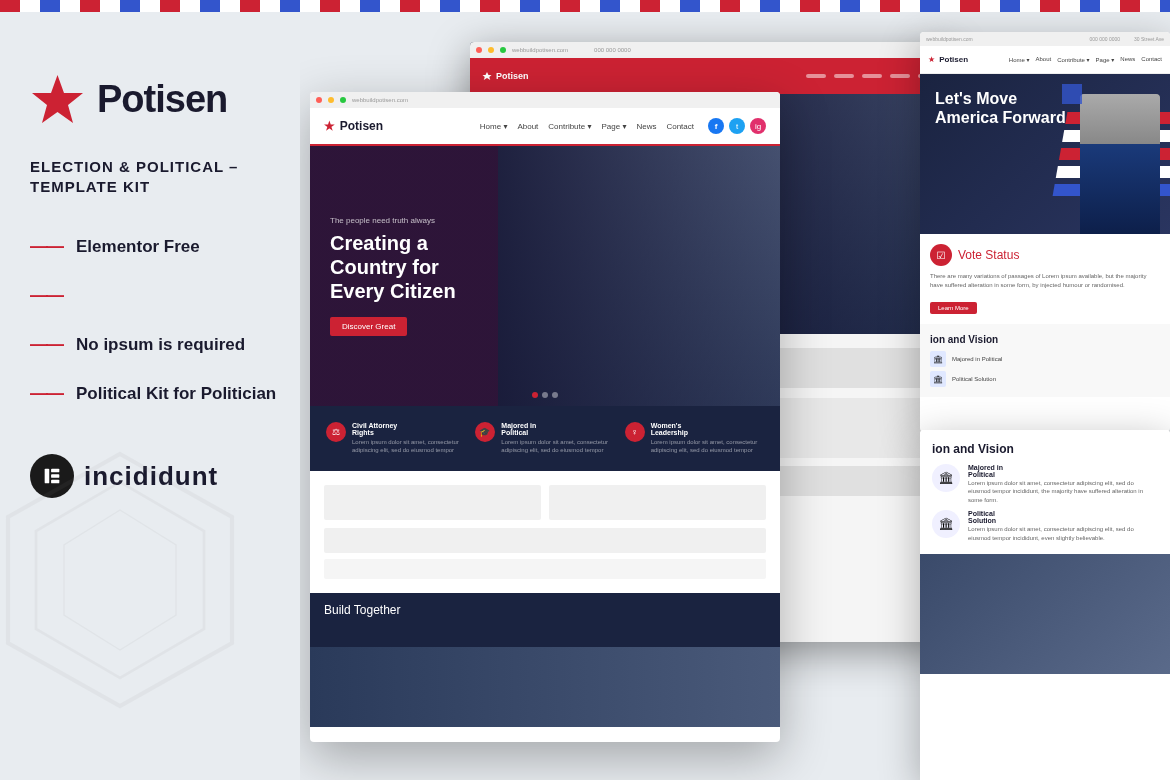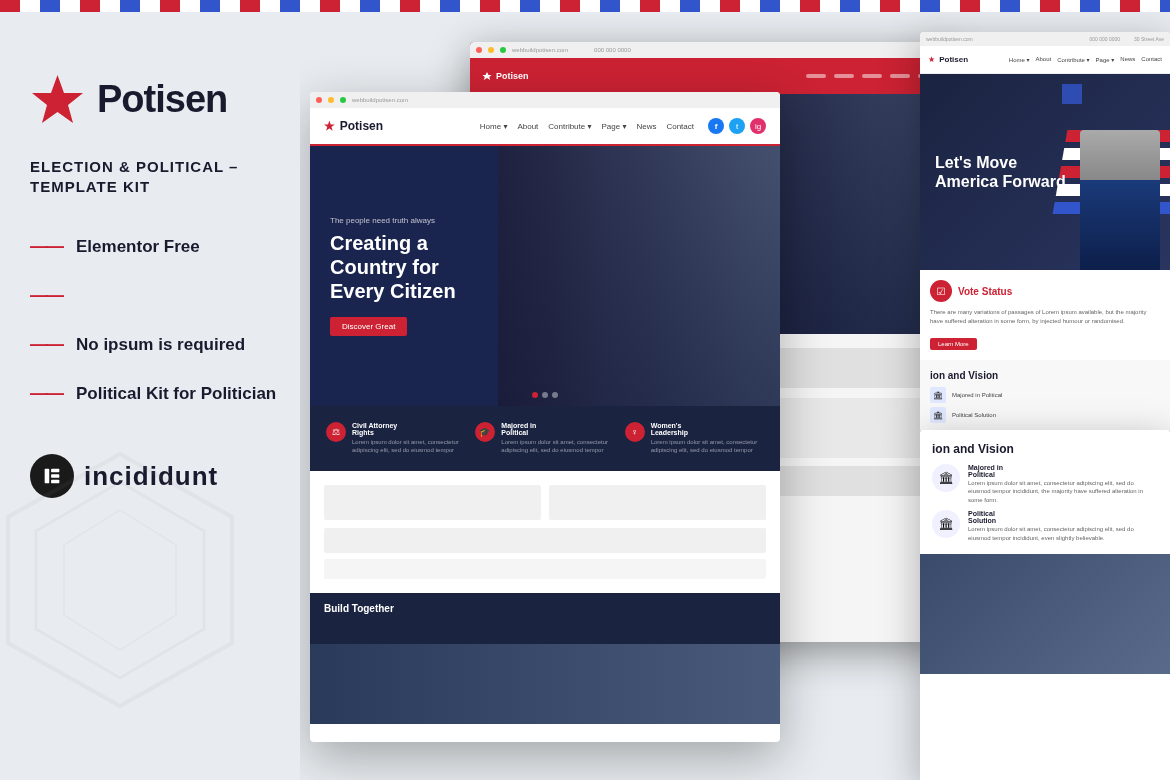--- a/index.html
+++ b/index.html
@@ -233,21 +233,21 @@
 
     .sf-nav-link {
       font-size: 8px;
       color: #444;
     }
 
     .sf-hero {
       position: relative;
       height: 260px;
       overflow: hidden;
-      background: #3b82f6;
+      background: #be185d;
     }
 
     .sf-hero-bg {
       position: absolute;
       inset: 0;
       background: linear-gradient(to right, rgba(20,20,50,0.85) 40%, rgba(20,20,50,0.3) 100%);
       z-index: 1;
     }
 
     .sf-hero-people {
@@ -391,26 +391,25 @@
       font-size: 7px;
       color: #444;
     }
 
     .sr-nav-star {
       color: #cc2233;
       font-size: 8px;
     }
 
     .sr-hero {
-      height: 196px;
+      height: 160px;
       background: linear-gradient(135deg, #1a2340, #2a3560);
       position: relative;
       overflow: hidden;
       display: flex;
-      align-items: center;
       padding: 15px;
     }
 
     .sr-hero-content {
       z-index: 2;
     }
 
     .sr-hero-title {
       color: white;
       font-size: 16px;
@@ -469,22 +468,22 @@
       background: #cc2233;
       border-radius: 50%;
       display: flex;
       align-items: center;
       justify-content: center;
       color: white;
       font-size: 10px;
     }
 
     .sr-vote-title {
-      font-size: 10px;
-      font-weight: bold;
+      font-size: 12px;
+      font-weight: normal;
       color: #cc2233;
     }
 
     .sr-vote-text {
       font-size: 6px;
       color: #666;
       line-height: 1.5;
       margin-bottom: 6px;
     }
 
@@ -610,22 +609,22 @@
     }
 
     
     .sf-bottom-strip {
       background: #1a2340;
       padding: 10px 14px;
     }
 
     .sf-bs-title {
       color: white;
-      font-size: 10px;
-      font-weight: bold;
+      font-size: 12px;
+      font-weight: normal;
       margin-bottom: 20px;
     }
 
     .sf-bs-subtitle {
       color: white;
       font-size: 14px;
       font-weight: 900;
     }
 
     .sf-bottom-img {

